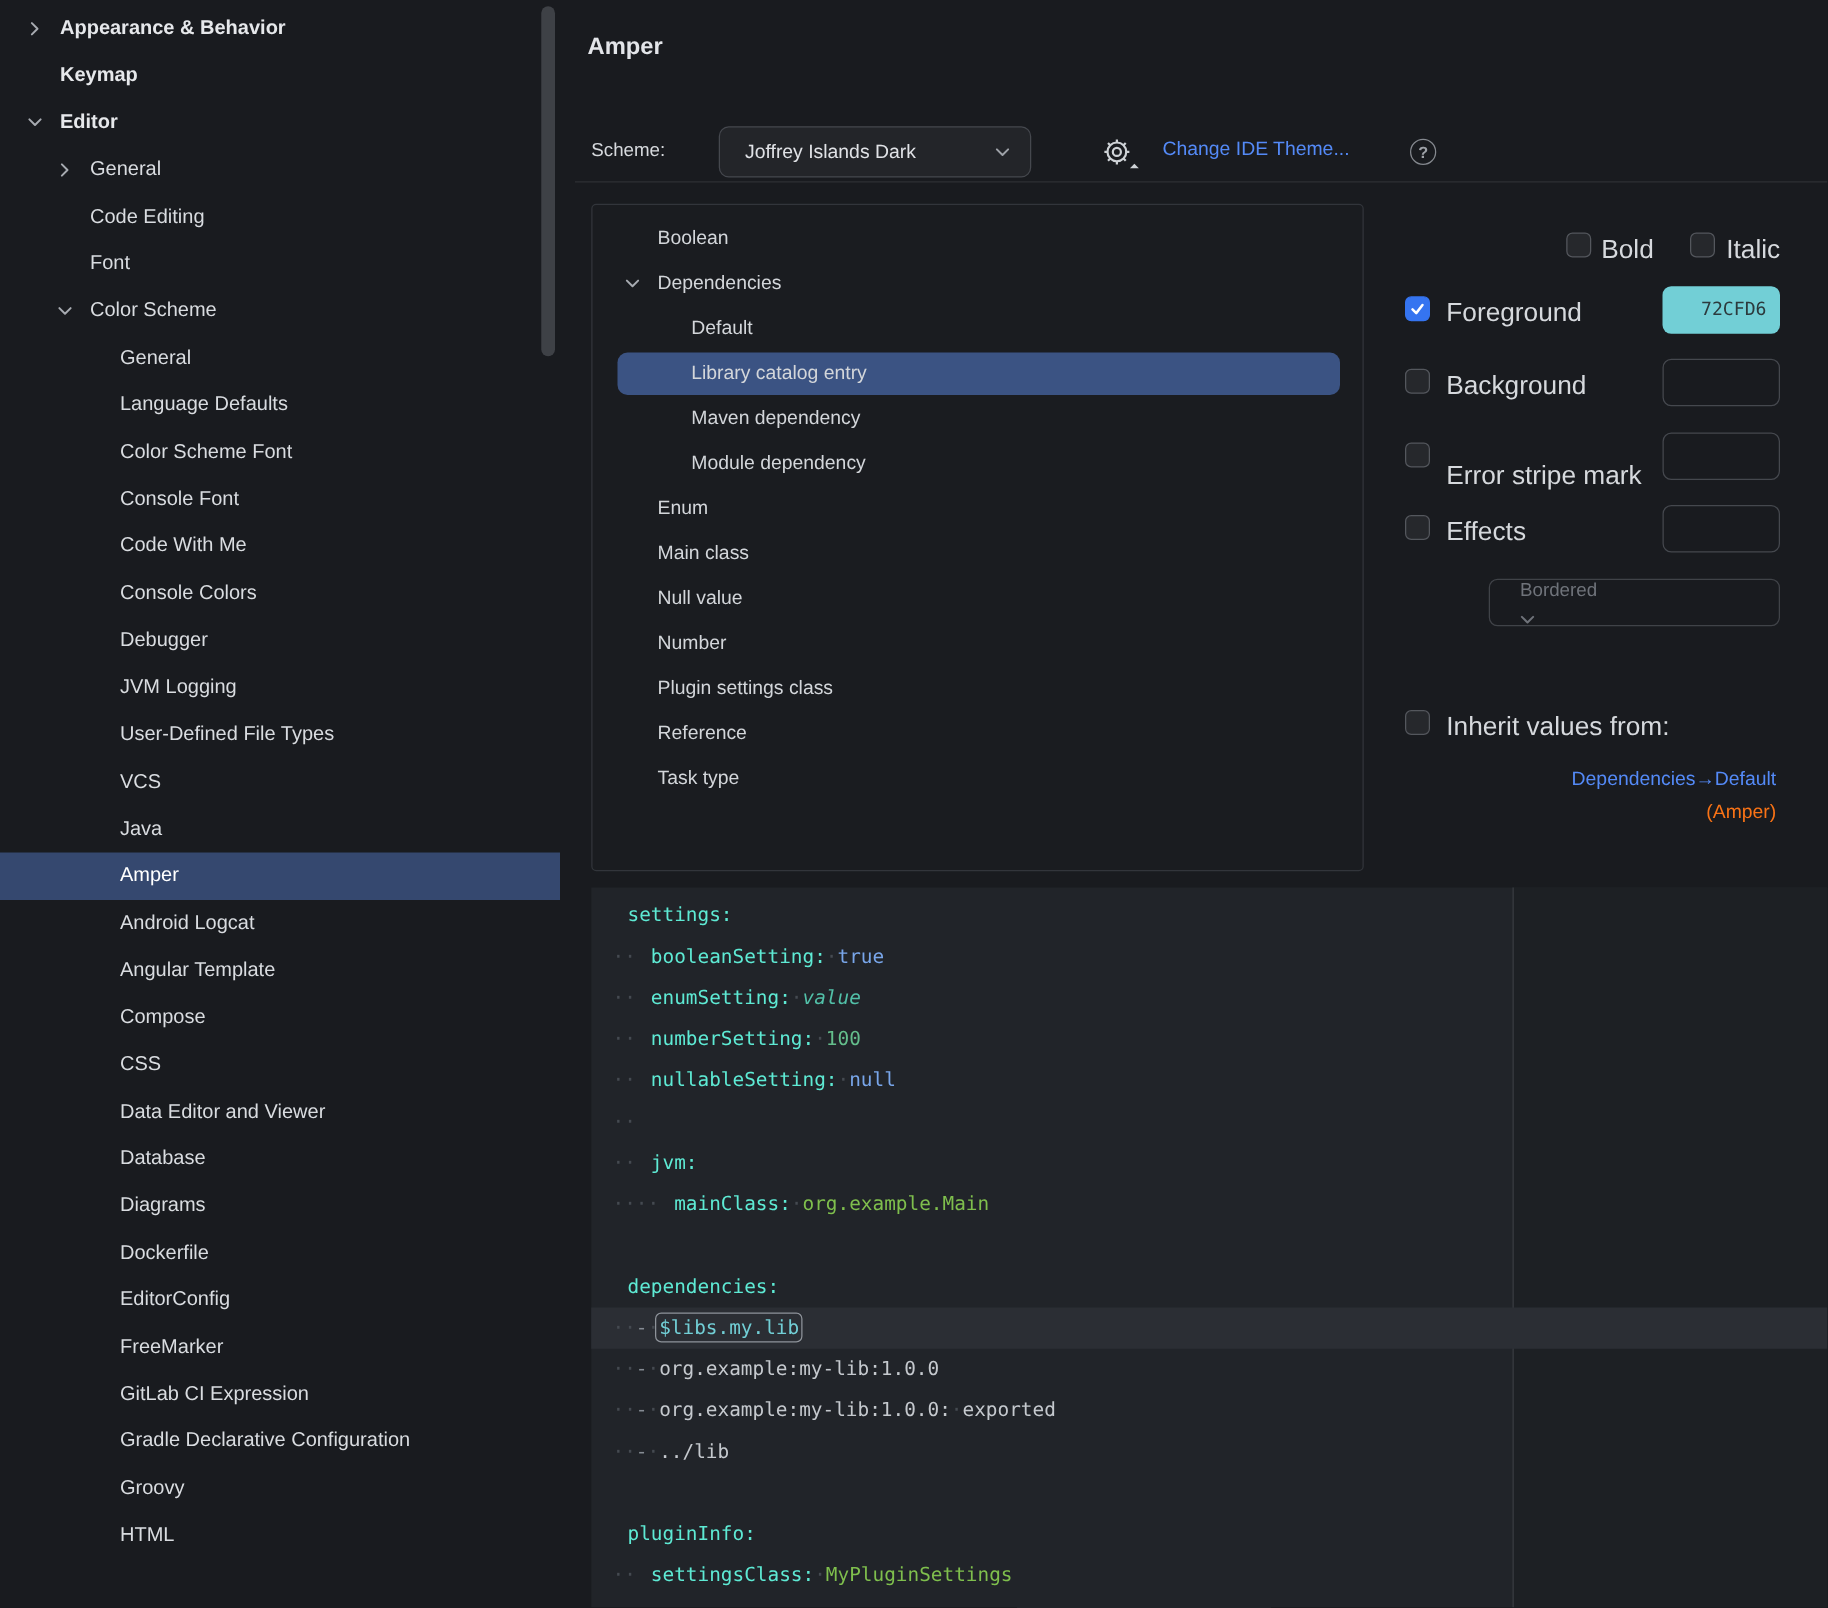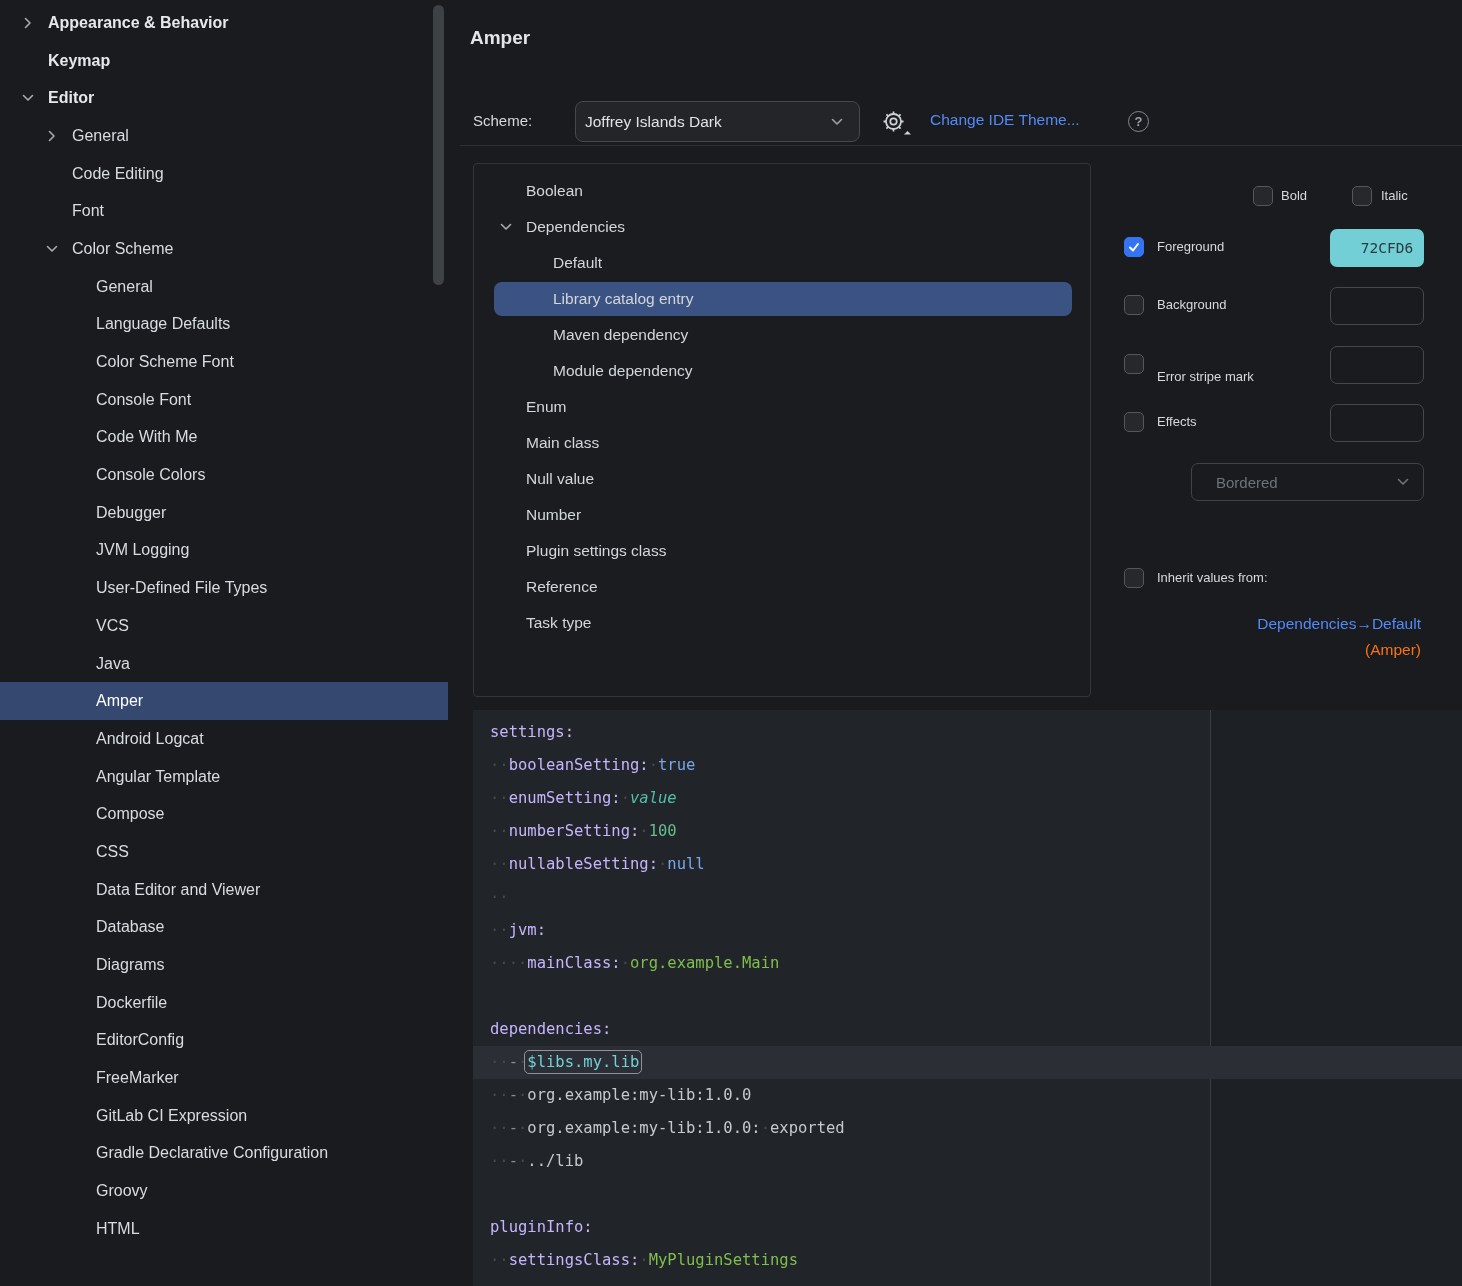--- a/index.html
+++ b/index.html
@@ -16,55 +16,55 @@
   .side-row.bold { font-weight:bold; color:#e6e8eb; }
   .side-row.selected { background:#35486f; color:#ffffff; }
   .side-row .chev-slot { width:28px; display:flex; align-items:center; justify-content:flex-start; flex:0 0 28px; }
   .side-row.lv0 { padding-left:20px; }
   .side-row.lv1 { padding-left:44px; }
   .side-row.lv2 { padding-left:96px; }
   #side-scrollbar { position:absolute; left:433px; top:5px; width:11px; height:280px; border-radius:6px; background:#3e4146; }
   
   #page-title { position:absolute; left:470px; top:27px; font-size:19px; font-weight:bold; color:#e3e5e9; }
   #scheme-label { position:absolute; left:473px; top:112px; font-size:15px; }
-  #scheme-select { position:absolute; left:575px; top:101px; width:285px; height:41px; border:1px solid #45484e; border-radius:8px; background:#232529; display:flex; align-items:center; padding:0 16px 0 9px; cursor:pointer; }
+  #scheme-select { position:absolute; left:575px; top:101px; width:250px; height:41px; border:1px solid #45484e; border-radius:8px; background:#232529; display:flex; align-items:center; padding:0 16px 0 20px; cursor:pointer; }
   #scheme-select .val { flex:1; font-size:15.5px; color:#e0e2e6; }
   #gear-btn { position:absolute; left:881px; top:109px; width:28px; height:28px; cursor:pointer; }
   #gear-btn .dd { position:absolute; right:-1px; bottom:0; width:0; height:0; border-left:5px solid transparent; border-top:5px solid #ced2d6; transform:rotate(-45deg); }
   #change-theme-link { position:absolute; left:930px; top:111px; font-size:15.5px; color:#548af7; cursor:pointer; }
   #help-btn { position:absolute; left:1128px; top:111px; width:21px; height:21px; border:1.5px solid #85898f; border-radius:50%; color:#9da1a7; font-size:13px; font-weight:bold; display:flex; align-items:center; justify-content:center; cursor:pointer; }
   #header-divider { position:absolute; left:460px; right:0; top:145px; height:1px; background:#2e3035; }
   
   #tree-panel { position:absolute; left:473px; top:163px; width:618px; height:534px; border:1px solid #32353b; border-radius:4px; padding-top:9px; background:#1a1c20; }
   .tree-row { position:relative; height:36px; display:flex; align-items:center; font-size:15.5px; color:#d3d6da; cursor:default; }
   .tree-row .pill { position:absolute; left:20px; right:18px; top:1px; bottom:1px; border-radius:8px; background:#3b5383; }
   .tree-row > * { position:relative; }
   .tree-row .chev-slot { width:28px; flex:0 0 28px; display:flex; align-items:center; }
   .tree-row.lv0 { padding-left:24px; }
   .tree-row.lv1 { padding-left:51px; }
   
   #opt-panel { position:absolute; left:1110px; top:163px; width:352px; height:534px; }
   .cb { position:absolute; width:20px; height:20px; border:1.5px solid #54575d; border-radius:5px; background:#26282c; cursor:pointer; display:flex; align-items:center; justify-content:center; }
   .cb.checked { background:#3574f0; border-color:#3574f0; }
-  .opt-label { position:absolute; font-size:13px; color:#d6d9dd; white-space:nowrap; }
+  .opt-label { position:absolute; font-size:21px; color:#d6d9dd; white-space:nowrap; }
   .swatch { position:absolute; left:220px; width:94px; height:38px; border-radius:7px; cursor:pointer; }
   .swatch.empty { border:1px solid #45484e; background:transparent; }
   .swatch.filled { display:flex; align-items:center; justify-content:center; font-family:"DejaVu Sans Mono", monospace; font-size:14.5px;padding-left:20px; }
-  #effects-select { position:absolute; left:81px; top:300px; width:233px; height:38px; border:1px solid #404348; border-radius:7px; display:flex; align-items:center; padding:0 14px 0 24px; }
+  #effects-select { position:absolute; left:81px; top:300px; width:233px; height:38px; border:1px solid #404348; border-radius:7px; display:flex; align-items:flex-start; padding:0 14px 0 24px;flex-direction:column; }
   #effects-select .val { flex:1; font-size:15px; color:#6f737a; }
   #inherit-links { position:absolute; right:41px; top:448px; text-align:right; font-size:15.5px; line-height:26px; }
   #inherit-link-main { color:#548af7; cursor:pointer; }
   #inherit-link-suffix { color:#f97316; }
   
   #editor { position:absolute; left:473px; top:710px; right:0; bottom:0; background:#212429; }
   #editor-dim { position:absolute; left:737px; top:0; bottom:0; right:0; background:#1d2024; border-left:1px solid #3a3d42; }
   #code { position:absolute; left:0; right:0; top:6px; }
   .code-line { position:relative; height:33px; line-height:33px; padding-left:17px; white-space:pre; font-family:"DejaVu Sans Mono", monospace; font-size:15.5px; }
   .code-line.current { background:#2b2e34; }
-  .tk-key   { color:#c4b5fd; }
+  .tk-key   { color:#5eead4;margin-left:12px; }
   .tk-kw    { color:#79a6ea; }
   .tk-enum  { color:#52c0a8; font-style:italic; }
   .tk-num   { color:#64be8c; }
   .tk-cls   { color:#7fbf4d; }
   .tk-plain { color:#c5c9ce; }
   .tk-dash  { color:#858b93; }
   .tk-ws    { color:#454a51; }
   .tk-hl    { color:#72cfd6; outline:1px solid #8e939a; outline-offset:2px; border-radius:2px; }
   svg.chev { display:block; }
 </style>

